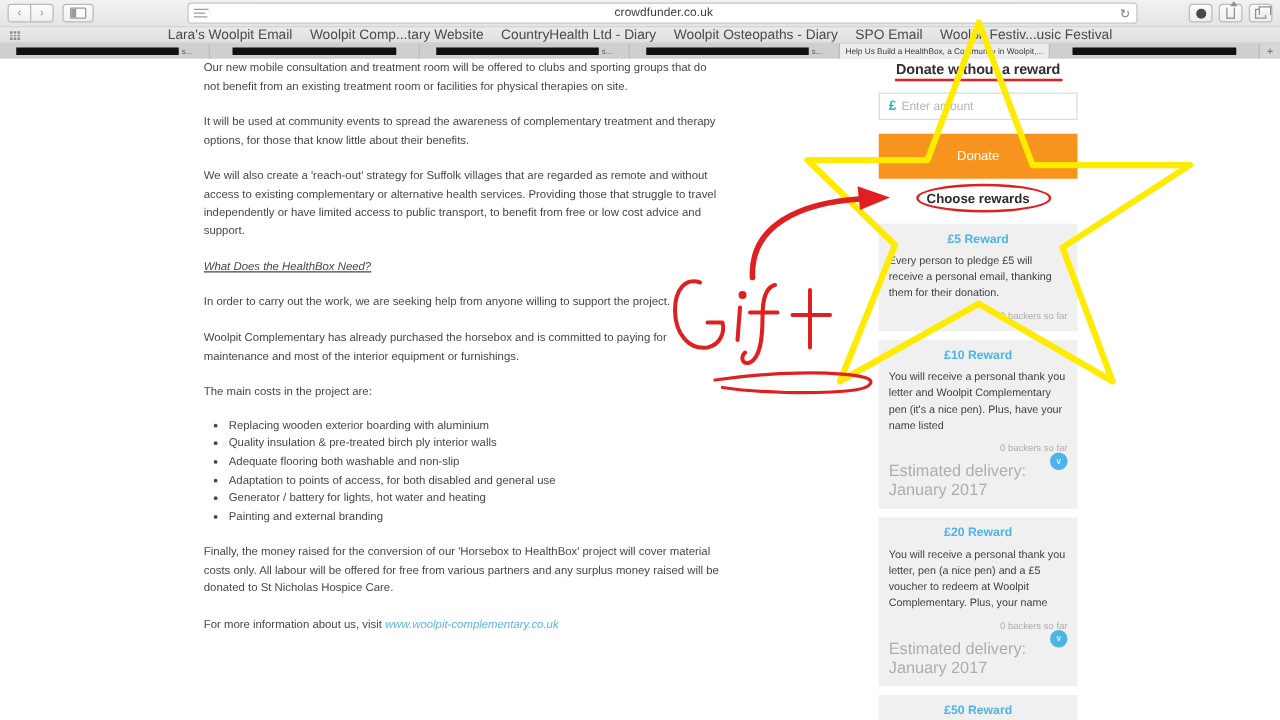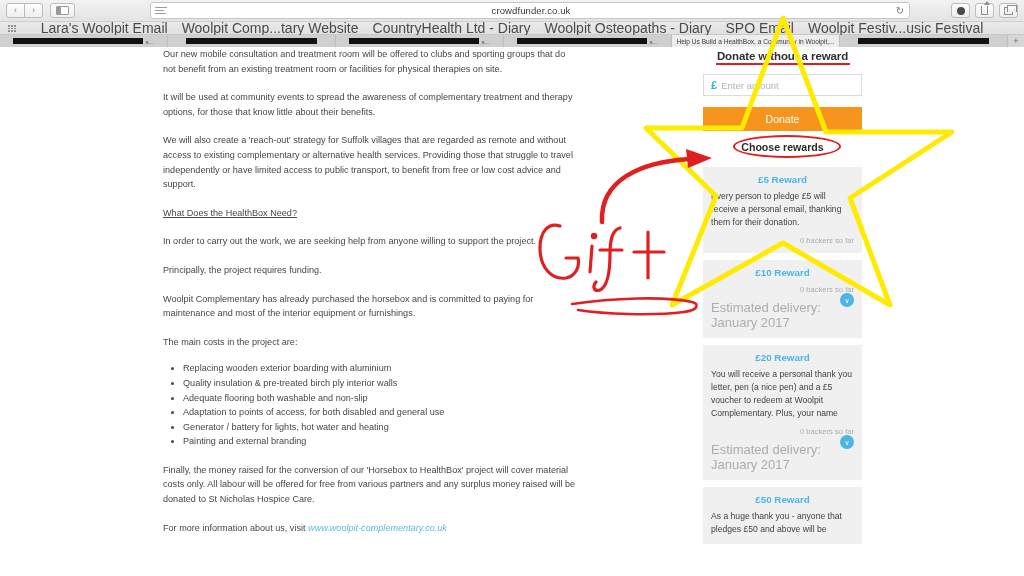--- a/index.html
+++ b/index.html
@@ -117,21 +117,21 @@
   }
   #bookmark-grid {
     position: absolute; left: 8px; top: 3px;
     width: 8px; height: 7px;
     display: grid; grid-template-columns: repeat(3,1fr); gap: .6px;
   }
   #bookmark-grid span { background: #8d8d8d; }
   #bookmark-items {
     margin: 0 auto;
     display: flex; align-items: center; gap: 14px;
-    font-size: 14px; color: #4a4a4a; white-space: nowrap;
+    font-size: 11px; color: #4a4a4a; white-space: nowrap;
   }
   .bm-item { cursor: default; }
 
   
   #tab-strip {
     position: relative;
     height: 12px;
     background: #d6d6d6;
     display: flex; align-items: stretch;
   }
@@ -178,20 +178,21 @@
     width: 430px;
     font-size: 9.1px;
     line-height: 14.6px;
     color: #474747;
   }
   #article p { margin: 0 16px 14px 0; }
   #article p.tight { margin-bottom: 12px; }
   .section-head {
     text-decoration: underline;
     margin: 0 0 14px 0;
+    font-style: italic;
   }
   #cost-list {
     margin: 0 0 14px 20px;
     padding: 0;
     list-style: disc;
   }
   #cost-list li { margin-bottom: 0px; line-height: 14.6px; }
   a.link { color: #5cb9e0; text-decoration: none; font-style: italic; }
 
   
@@ -219,21 +220,21 @@
     border: 1px solid #dcdcdc;
     background: #fff;
     display: flex; align-items: center;
     padding-left: 7px;
     gap: 4px;
   }
   #currency-symbol { font-size: 11px; font-weight: bold; color: #2fb6c9; }
   #amount-placeholder { font-size: 9.6px; color: #b5b5b5; }
   #donate-button {
     margin-top: 11px;
-    height: 24px;
+    height: 36px;
     background: #f7941e;
     color: #ffffff;
     display: flex; align-items: center; justify-content: center;
     font-size: 10.5px;
   }
   #choose-rewards-wrap {
     position: relative;
     height: 26px;
     margin-top: 3px;
     display: flex; align-items: center; justify-content: center;
@@ -390,21 +391,20 @@
 </div>
 
 <div id="page">
 
   <div id="article">
     <p>Our new mobile consultation and treatment room will be offered to clubs and sporting groups that do not benefit from an existing treatment room or facilities for physical therapies on site.</p>
     <p>It will be used at community events to spread the awareness of complementary treatment and therapy options, for those that know little about their benefits.</p>
     <p>We will also create a 'reach-out' strategy for Suffolk villages that are regarded as remote and without access to existing complementary or alternative health services. Providing those that struggle to travel independently or have limited access to public transport, to benefit from free or low cost advice and support.</p>
     <p class="section-head">What Does the HealthBox Need?</p>
     <p>In order to carry out the work, we are seeking help from anyone willing to support the project.</p>
-    <p>Principally, the project requires funding.</p>
     <p>Woolpit Complementary has already purchased the horsebox and is committed to paying for maintenance and most of the interior equipment or furnishings.</p>
     <p class="tight">The main costs in the project are:</p>
     <ul id="cost-list">
       <li>Replacing wooden exterior boarding with aluminium</li>
       <li>Quality insulation &amp; pre-treated birch ply interior walls</li>
       <li>Adequate flooring both washable and non-slip</li>
       <li>Adaptation to points of access, for both disabled and general use</li>
       <li>Generator / battery for lights, hot water and heating</li>
       <li>Painting and external branding</li>
     </ul>
@@ -432,20 +432,21 @@
     </div>
 
     <div class="reward-card">
       <div class="reward-title">£5 Reward</div>
       <div class="reward-desc">Every person to pledge £5 will receive a personal email, thanking them for their donation.</div>
       <div class="reward-backers">0 backers so far</div>
     </div>
 
     <div class="reward-card">
       <div class="reward-title">£10 Reward</div>
+      <div class="reward-desc">You will receive a personal thank you letter and Woolpit Complementary pen (it's a nice pen). Plus, have your name listed</div>
       <div class="reward-backers">0 backers so far</div>
       <div class="reward-delivery">Estimated delivery: January 2017</div>
       <div class="expand-chevron">∨</div>
     </div>
 
     <div class="reward-card">
       <div class="reward-title">£20 Reward</div>
       <div class="reward-desc">You will receive a personal thank you letter, pen (a nice pen) and a £5 voucher to redeem at Woolpit Complementary. Plus, your name</div>
       <div class="reward-backers">0 backers so far</div>
       <div class="reward-delivery">Estimated delivery: January 2017</div>

